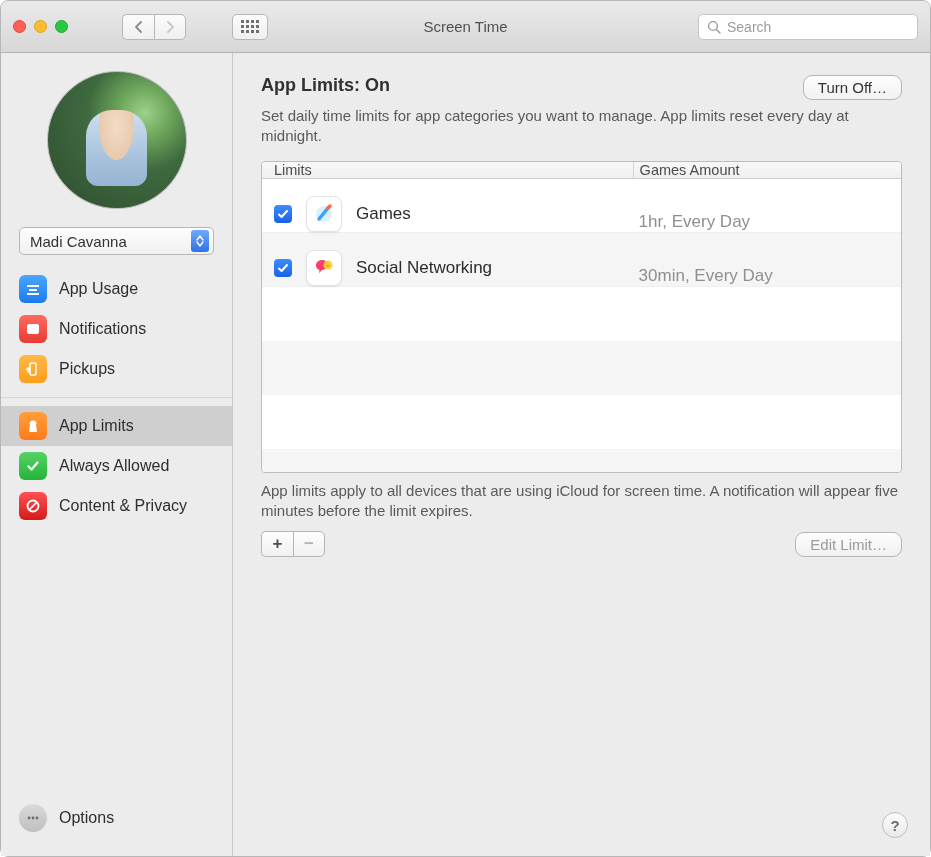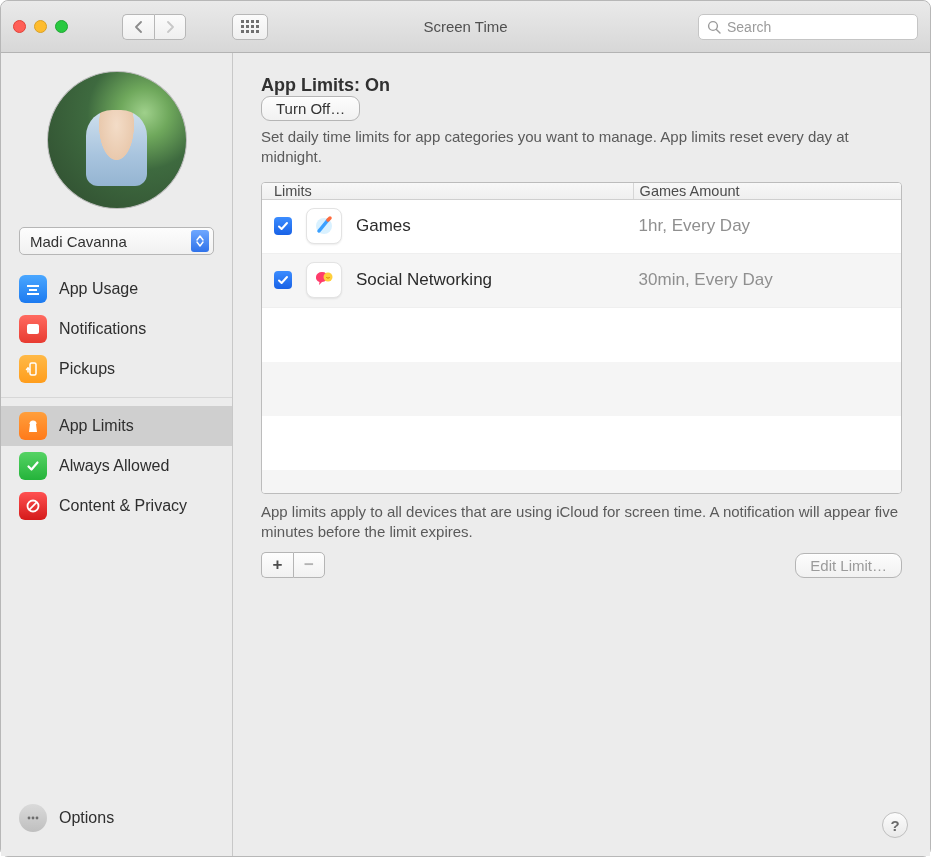--- a/index.html
+++ b/index.html
@@ -140,21 +140,21 @@
   .ic-gray { background:linear-gradient(#dadada,#bfbfbf); }
   .sidebar-bottom { margin-top:auto; padding: 0 0 18px 0;}
   
   .content {
     flex:1;
     padding: 22px 28px 22px 28px;
     background:#ececec;
     display:flex; flex-direction:column;
     position:relative;
   }
-  .header-row { display:flex; align-items:flex-start; justify-content:space-between; margin-bottom:4px;flex-direction:column;}
+  .header-row { display:flex; align-items:flex-start; justify-content:space-between; margin-bottom:4px;}
   .header-title { font-size:18px; color:#313131; font-weight:600; }
   .header-title .state { font-weight:700; }
   .mac-btn {
     background:linear-gradient(#fdfdfd,#f1f1f1);
     border:1px solid #b5b5b5;
     border-radius:9px;
     padding: 3px 14px;
     font-size:15px; color:#333;
     box-shadow: 0 1px 0 rgba(255,255,255,0.7) inset;
   }
@@ -173,21 +173,21 @@
     display:flex;
     background:linear-gradient(#f8f8f8,#efefef);
     border-bottom:1px solid #cfcfcf;
     font-size:14.5px; color:#4c4c4c;
     height:26px; align-items:center;
   }
   .col-limits { flex: 0 0 58%; padding-left:12px; }
   .col-time { flex:1; padding-left:6px; border-left:1px solid #d6d6d6; height:100%; display:flex; align-items:center;}
   .tbl-rows { flex:1; }
   .row {
-    display:flex; align-items:center;
+    display:flex; align-items:flex-end;
     height:54px;
     border-bottom:1px solid #efefef;
   }
   .row.alt { background:#f5f5f5; }
   .row .cell-limits { flex:0 0 58%; display:flex; align-items:center; padding-left:12px; gap:14px;}
   .row .cell-time { flex:1; padding-left:6px; font-size:17px; color:#8f8f8f;}
   .chk {
     width:18px; height:18px;
     border-radius:4px;
     background:linear-gradient(#3c8dff,#1962e6);

